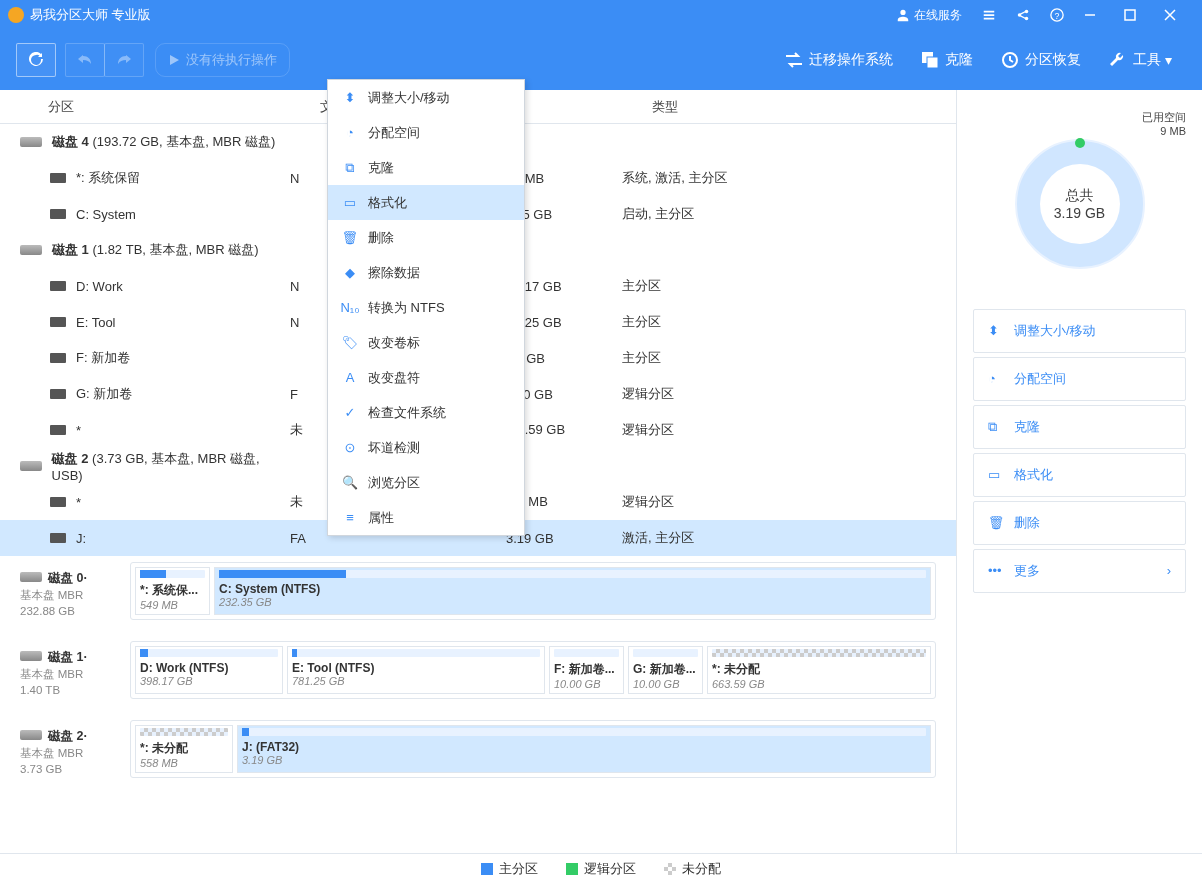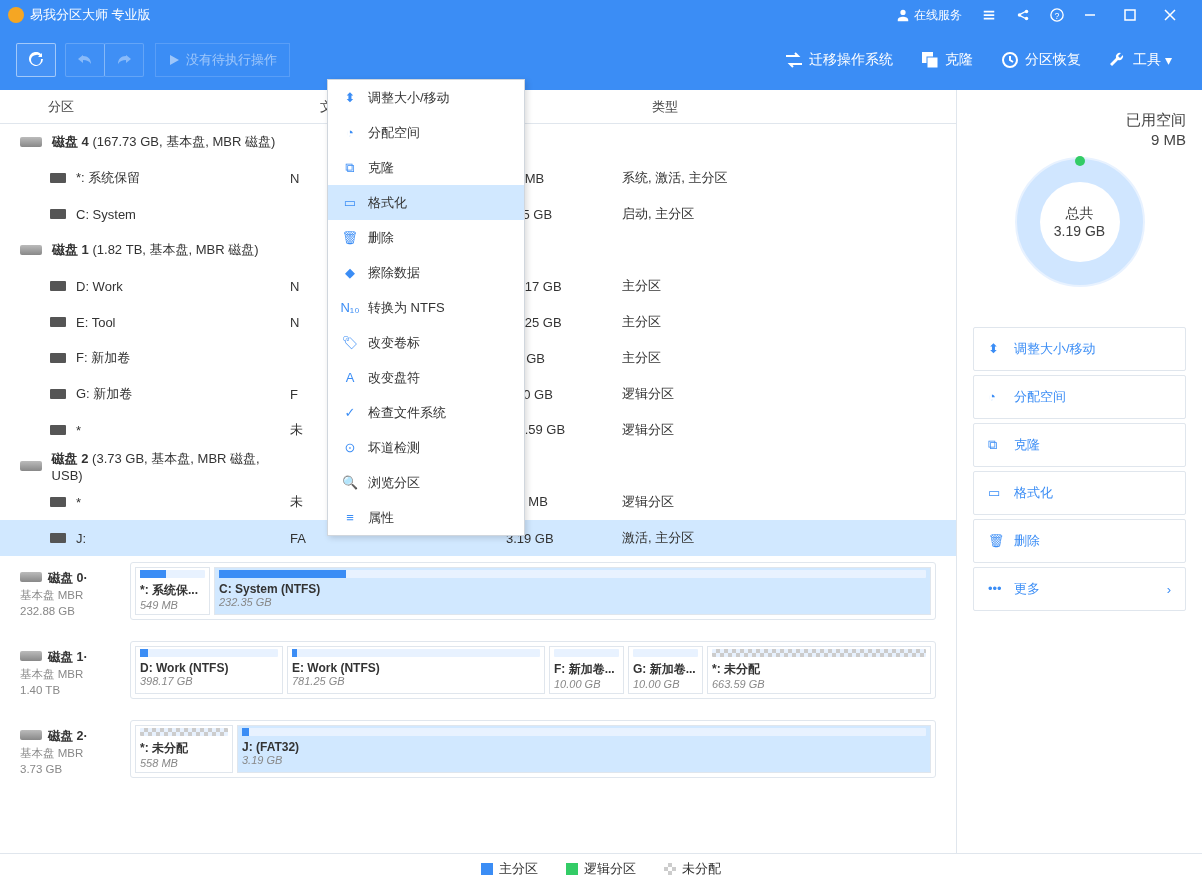--- a/index.html
+++ b/index.html
@@ -13,21 +13,21 @@
 .title-bar .tb-item svg { fill: #fff; }
 .tb-icon { width: 14px; height: 14px; display:inline-block; }
 .win-btn { width: 40px; text-align: center; }
 
 
 .toolbar { height: 60px; background: #3b8df5; display: flex; align-items: center; padding: 0 16px; }
 .tool-btn-sm { width: 40px; height: 34px; border: 1px solid rgba(255,255,255,.5); background: rgba(255,255,255,.05); display: flex; align-items:center; justify-content:center; border-radius:2px; margin-right:-1px;}
 .tool-group { display:flex; }
 .tool-btn-sm.disabled { opacity: .4; }
 .tool-btn-sm svg { fill:#fff; }
-.pending-label { color:#fff; opacity:.5; margin-left:12px; border:1px solid rgba(255,255,255,.3); height:34px; display:flex; align-items:center; padding:0 12px; border-radius:0;}
+.pending-label { color:#fff; opacity:.5; margin-left:12px; border:1px solid rgba(255,255,255,.3); height:34px; display:flex; align-items:center; padding:0 12px; border-radius:10px;}
 .toolbar .spacer { flex:1; }
 .tool-big { color:#fff; display:flex; align-items:center; padding:0 14px; height:60px; font-size:14px; cursor:pointer; }
 .tool-big-icon { width:18px; height:18px; margin-right:6px; }
 
 
 .main { display:flex; height: calc(100% - 90px - 30px); }
 .left-pane { flex:1; display:flex; flex-direction:column; border-right: 1px solid #e0e6ed;}
 .right-pane { width:245px; padding:20px 16px; }
 
 .list-header { display:flex; height:34px; align-items:center; padding-left:48px; color:#444; border-bottom:1px solid #e0e6ed; background:#fff;}
@@ -65,21 +65,21 @@
 .map-part.selected { background:#d1e8ff; }
 .checker { background-image: linear-gradient(45deg,#ccc 25%,transparent 25%,transparent 75%,#ccc 75%),linear-gradient(45deg,#ccc 25%,transparent 25%,transparent 75%,#ccc 75%); background-size:8px 8px; background-position:0 0,4px 4px; }
 
 
 .legend { height:30px; display:flex; align-items:center; justify-content:center; font-size:13px; gap:28px; border-top:1px solid #e0e6ed;}
 .legend-item { display:flex; align-items:center; }
 .legend-sq { width:12px; height:12px; margin-right:6px; }
 
 
 .donut-wrap { display:flex; flex-direction:column; align-items:center; margin-bottom:40px;}
-.donut-label { text-align:right; width:100%; font-size:15px; color:#444; line-height:1.3; margin-bottom:8px;}
+.donut-label { text-align:right; width:100%; font-size:11px; color:#444; line-height:1.3; }
 .donut { width:130px; height:130px; border-radius:50%; background:#d0e6ff; display:flex; align-items:center; justify-content:center; position:relative; border:2px solid #e8f2ff;}
 .donut::before{ content:''; position:absolute; width:80px; height:80px; background:#fff; border-radius:50%;}
 .donut-dot { position:absolute; top:-3px; left:50%; transform:translateX(-50%); width:10px; height:10px; background:#33cc66; border-radius:50%;}
 .donut-center { position:relative; z-index:1; text-align:center; color:#404040; font-size:14px; }
 
 .op-btn { border:1px solid #e0e6ed; height:44px; display:flex; align-items:center; padding:0 14px; margin-bottom:4px; cursor:pointer; color:#3b8df5; border-radius:2px;}
 .op-btn .op-icon { width:16px; height:16px; margin-right:10px; }
 .op-btn.more .arrow { margin-left:auto; color:#3b8df5; }
 
 
@@ -200,21 +200,21 @@
   <div class="left-pane">
     <div class="list-header">
       <div class="col-part">分区</div>
       <div class="col-fs">文</div>
       <div class="col-type">类型</div>
     </div>
     <div class="disk-tree" id="disk-tree">
         <div class="disk-row">
           <div class="c1">
             <span class="disk-hdd-icon" style="margin-right: 10px;"></span>
-            <span><span class="disk-name">磁盘 4</span> <span class="disk-info">(167.73 GB, 基本盘, MBR 磁盘)</span></span>
+            <span><span class="disk-name">磁盘 4</span> <span class="disk-info">(193.72 GB, 基本盘, MBR 磁盘)</span></span>
           </div>
         </div>
         <div class="disk-row part">
           <div class="c1">
             <span class="small-vol-icon" style="margin-right: 10px;"></span>
             <span>*: 系统保留</span>
           </div>
           <div class="c2">N<span style="display:inline-block;width:200px;"></span>549 MB</div>
           <div class="c3">系统, 激活, 主分区</div>
         </div>
@@ -322,21 +322,21 @@
               <div class="map-bar">
                 <div class="map-fill" style="width:6%;background:#3b8df5"></div>
               </div>
               <div class="map-pname">D: Work (NTFS)</div>
               <div class="map-psize">398.17 GB</div>
             </div>
             <div class="map-part" style="width: 258px;">
               <div class="map-bar">
                 <div class="map-fill" style="width:2%;background:#3b8df5"></div>
               </div>
-              <div class="map-pname">E: Work (NTFS)</div>
+              <div class="map-pname">E: Tool (NTFS)</div>
               <div class="map-psize">781.25 GB</div>
             </div>
             <div class="map-part" style="width: 75px;">
               <div class="map-bar">
                 <div class="map-fill" style="width:0%;background:#3b8df5"></div>
               </div>
               <div class="map-pname">F: 新加卷...</div>
               <div class="map-psize">10.00 GB</div>
             </div>
             <div class="map-part" style="width: 75px;">

